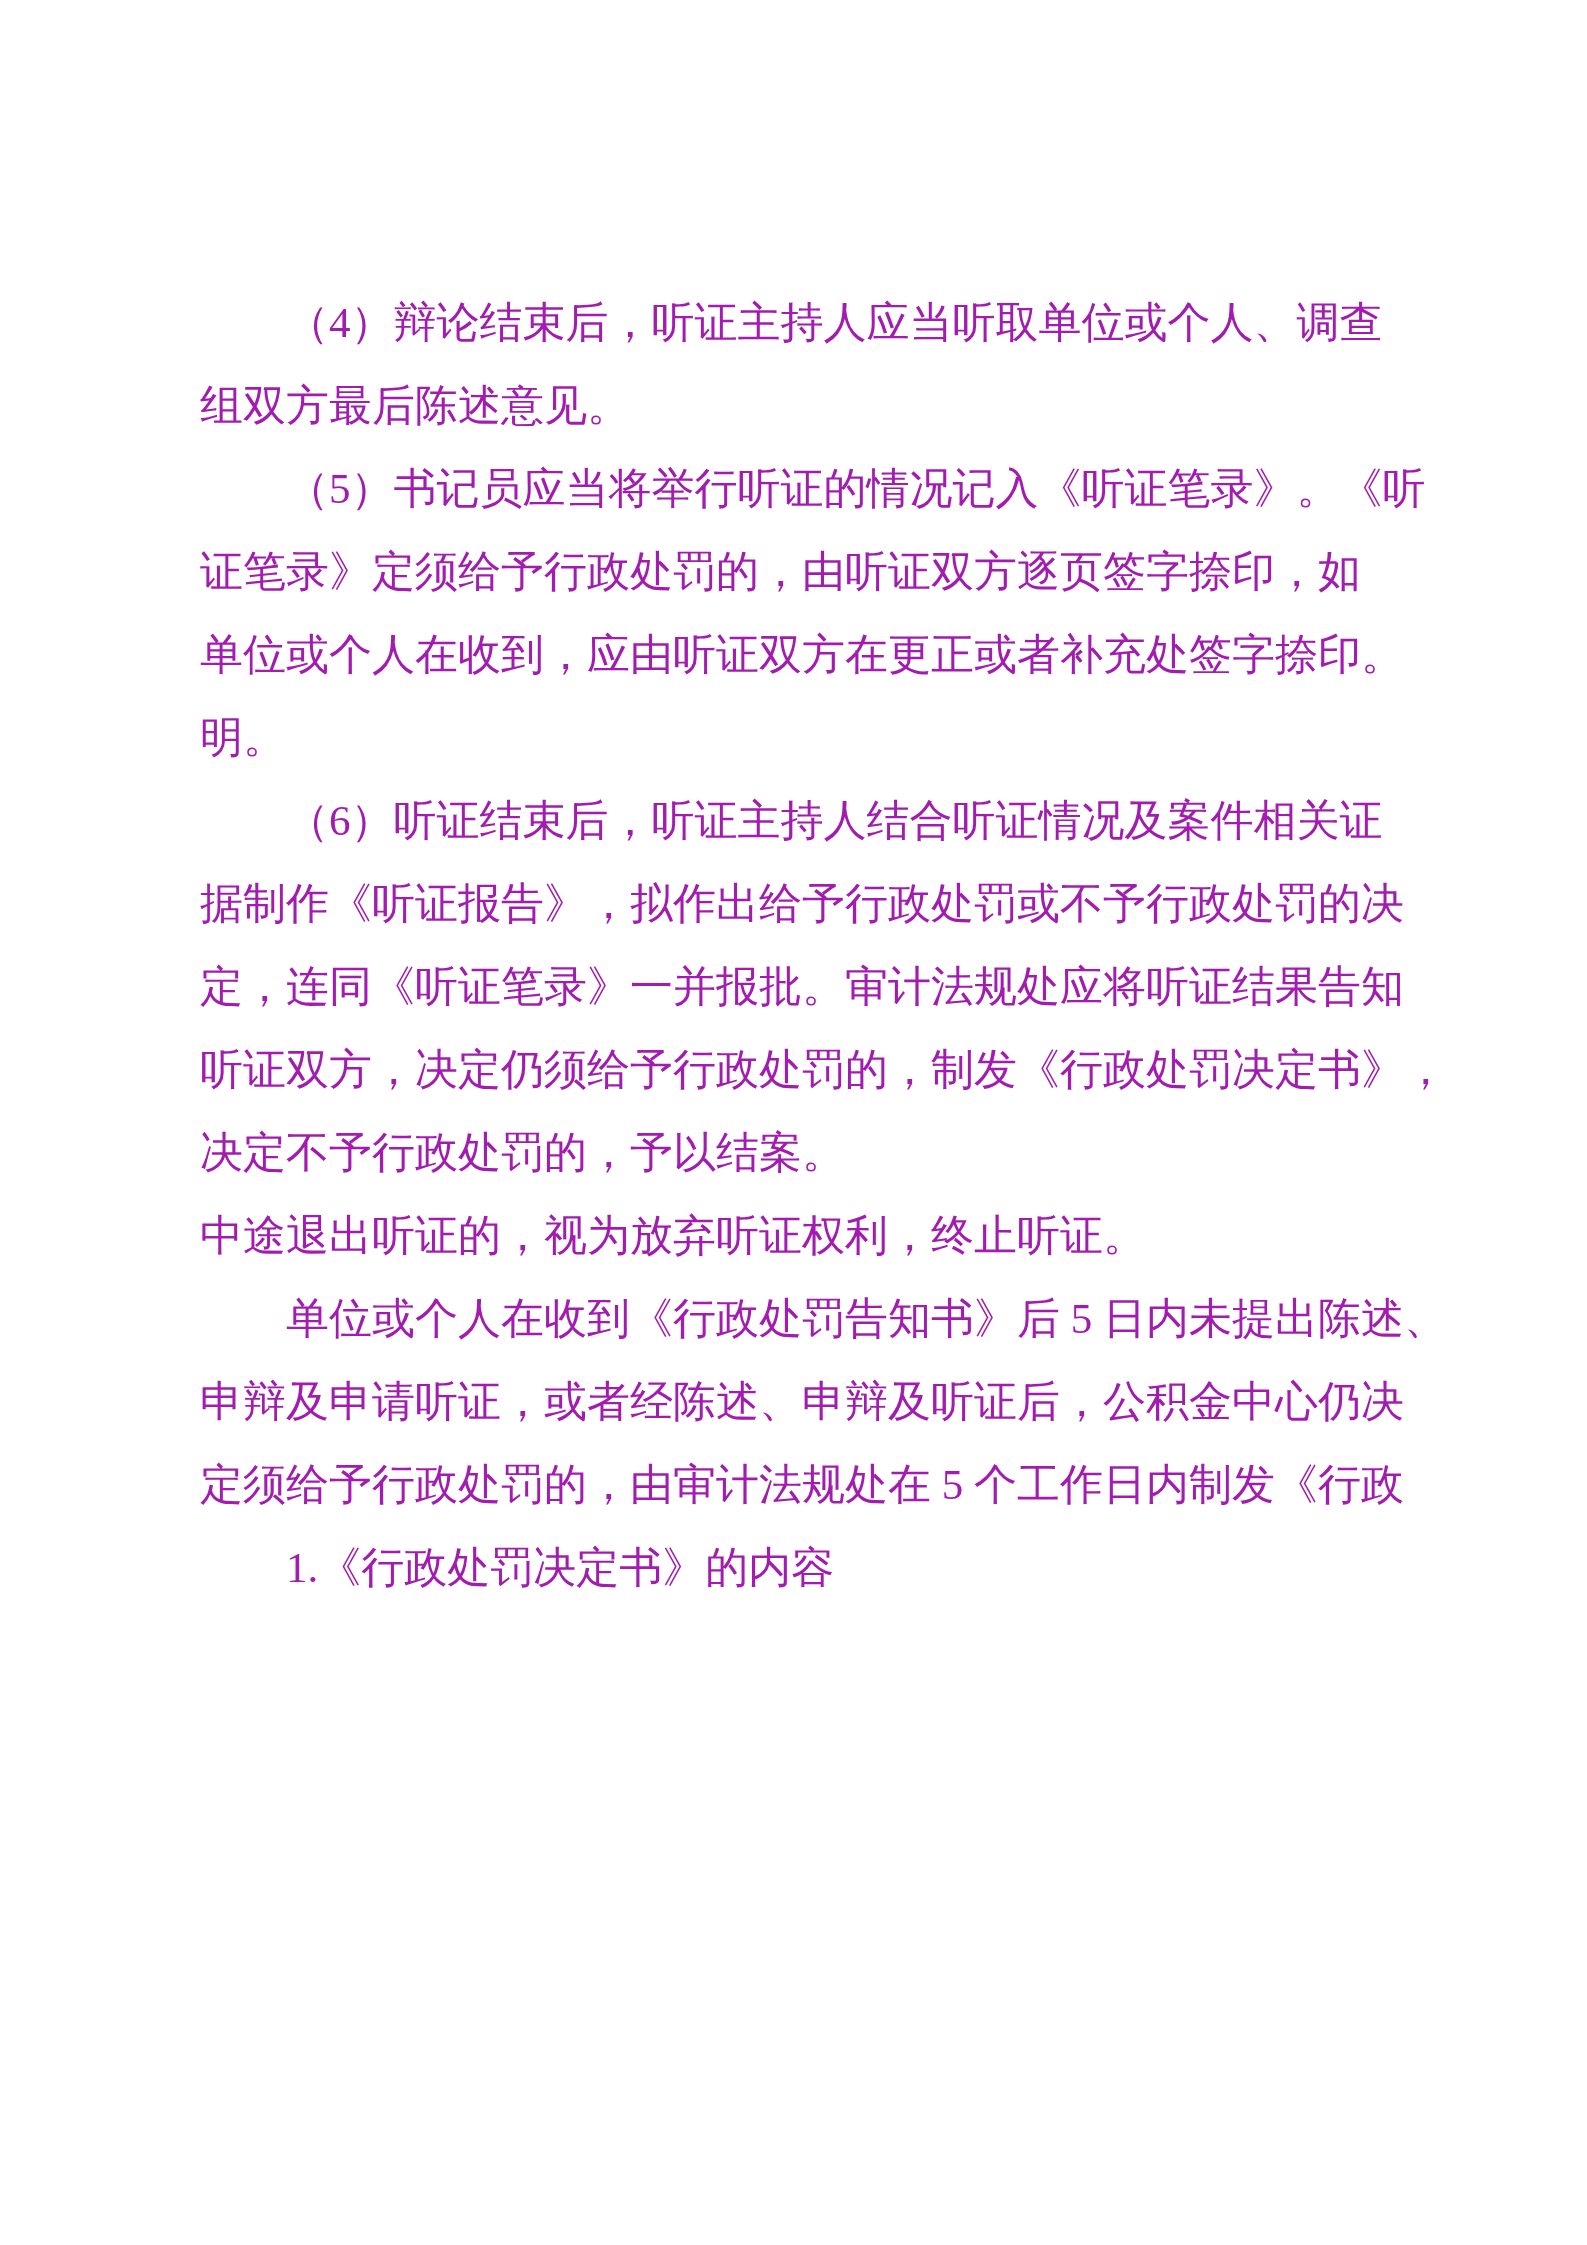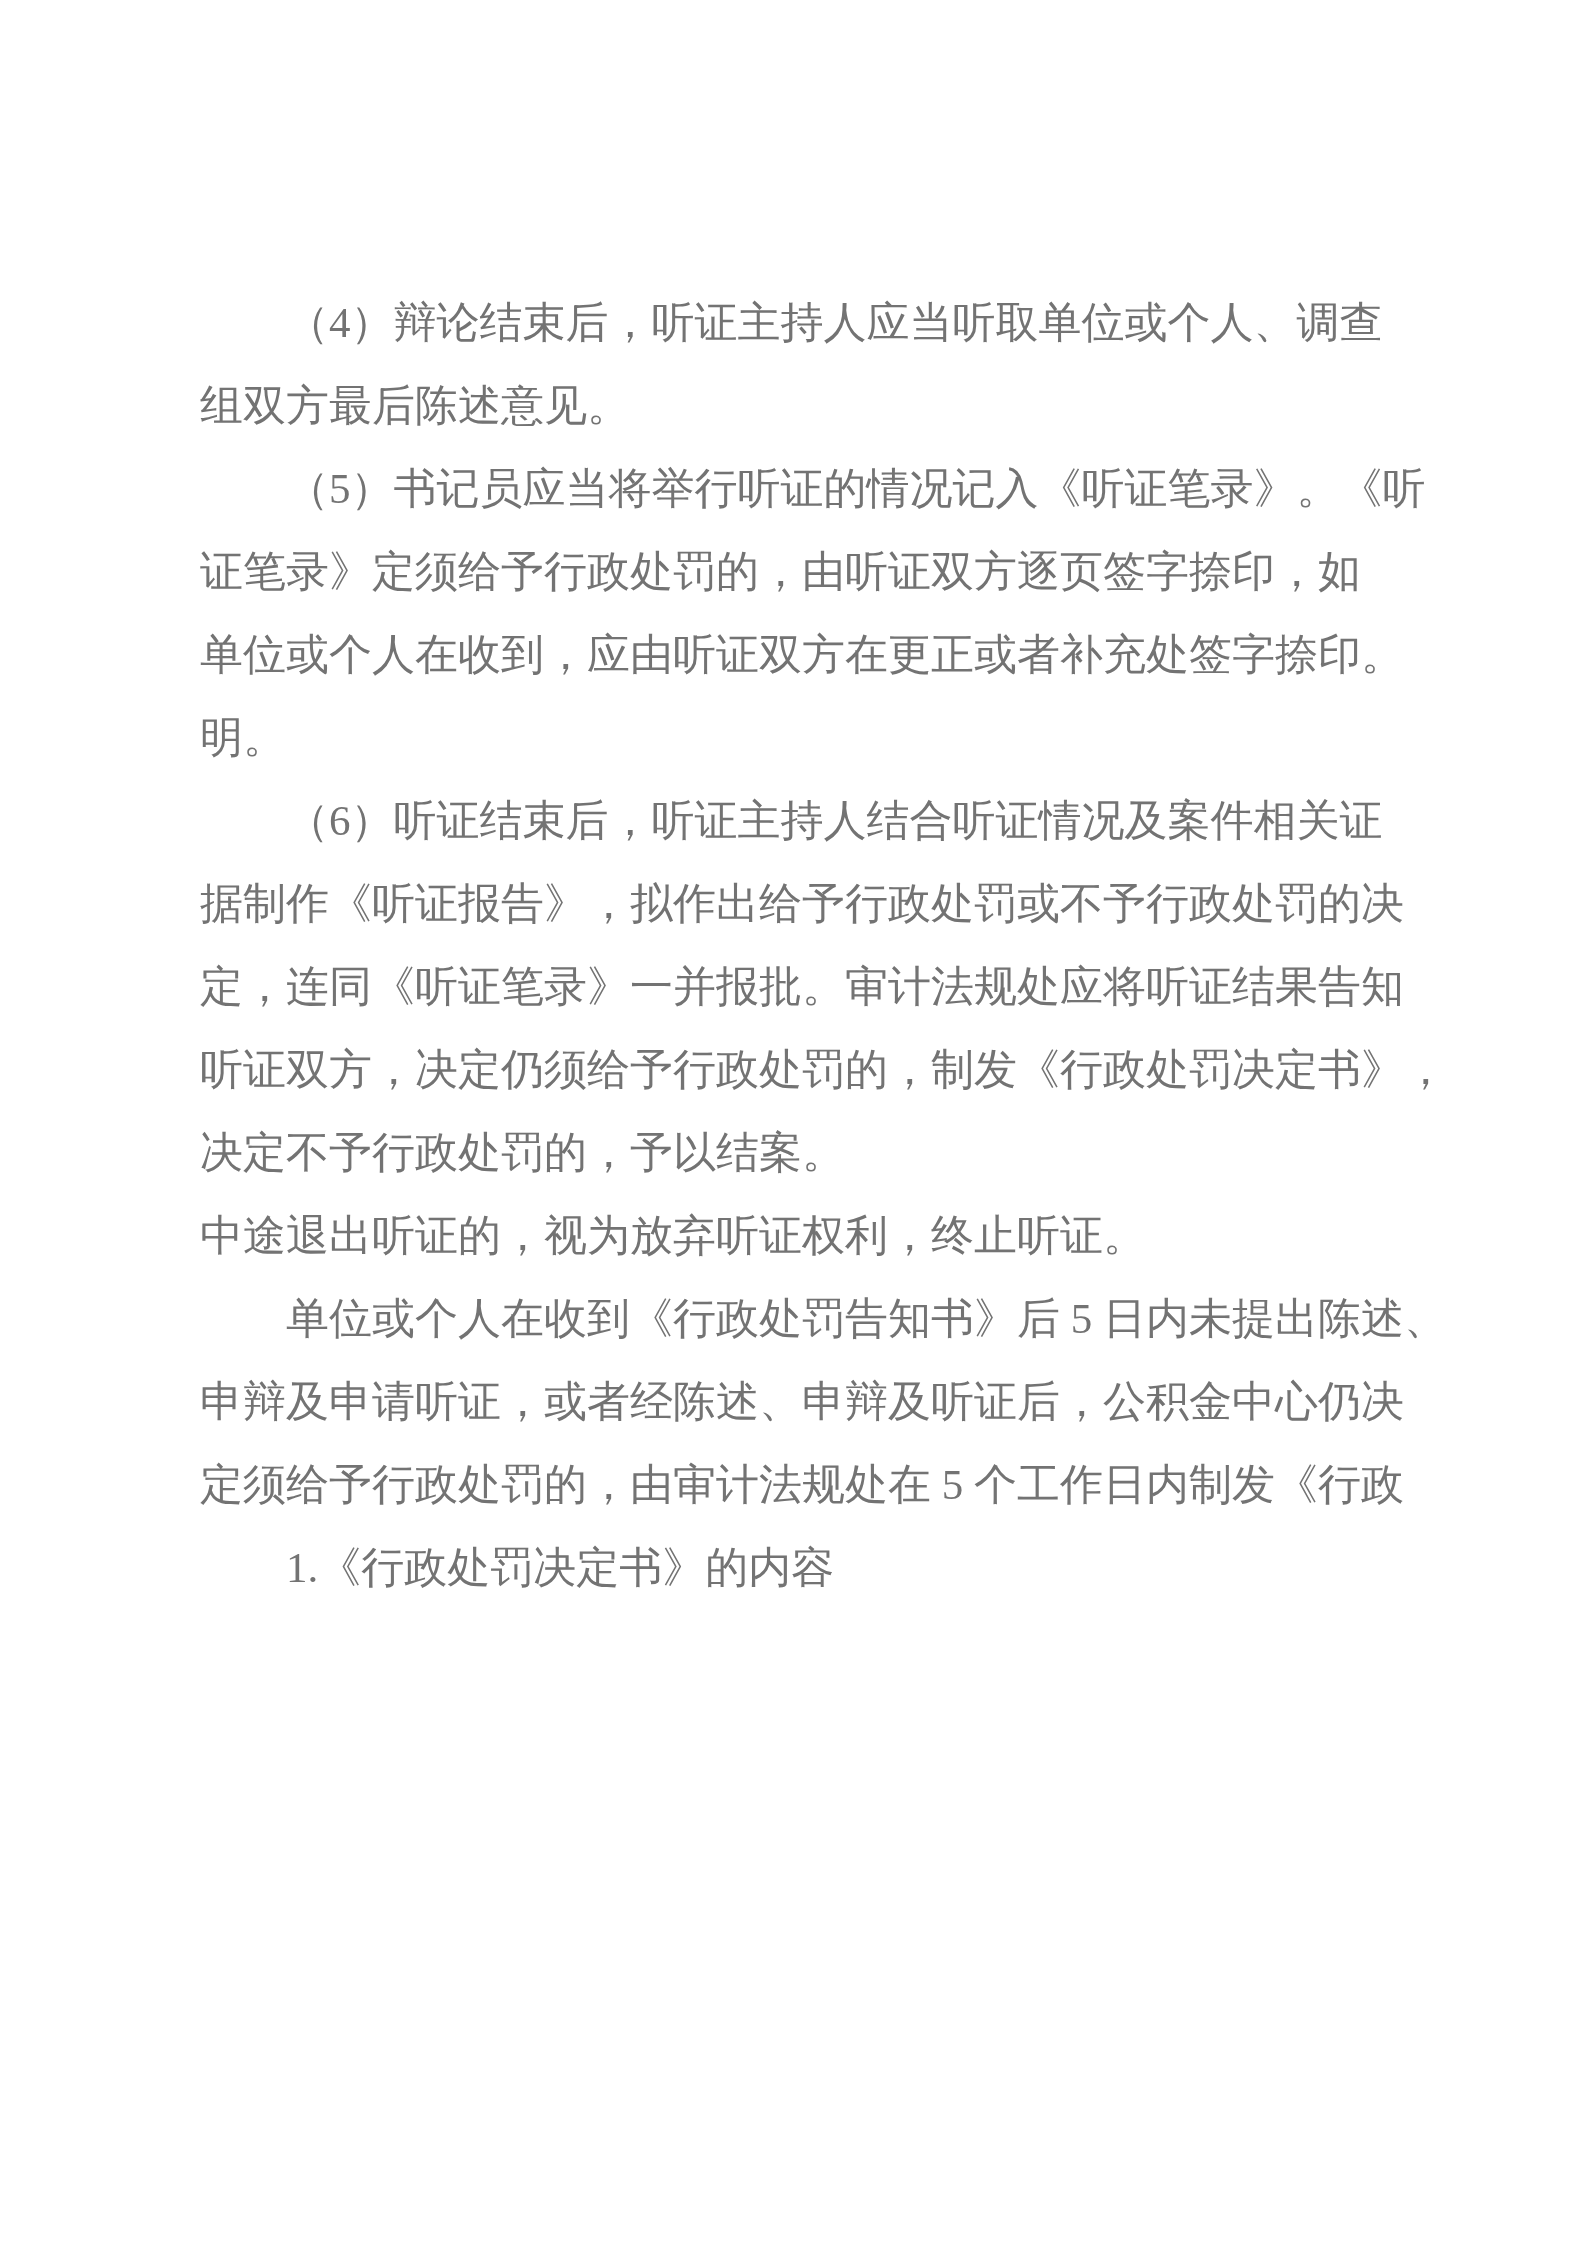--- a/index.html
+++ b/index.html
@@ -5,21 +5,21 @@
   html, body {
     margin: 0;
     padding: 0;
     background: #ffffff;
   }
   .page {
     position: relative;
     width: 1587px;
     height: 1861px;
     background: #ffffff;
-    color: #737373;
+    color: #a21caf;
     font-family: "Liberation Serif", serif;
     overflow: hidden;
   }
   .content {
     position: absolute;
     left: 200px;
     top: 281px;
     width: 1215px;
   }
   .line {

